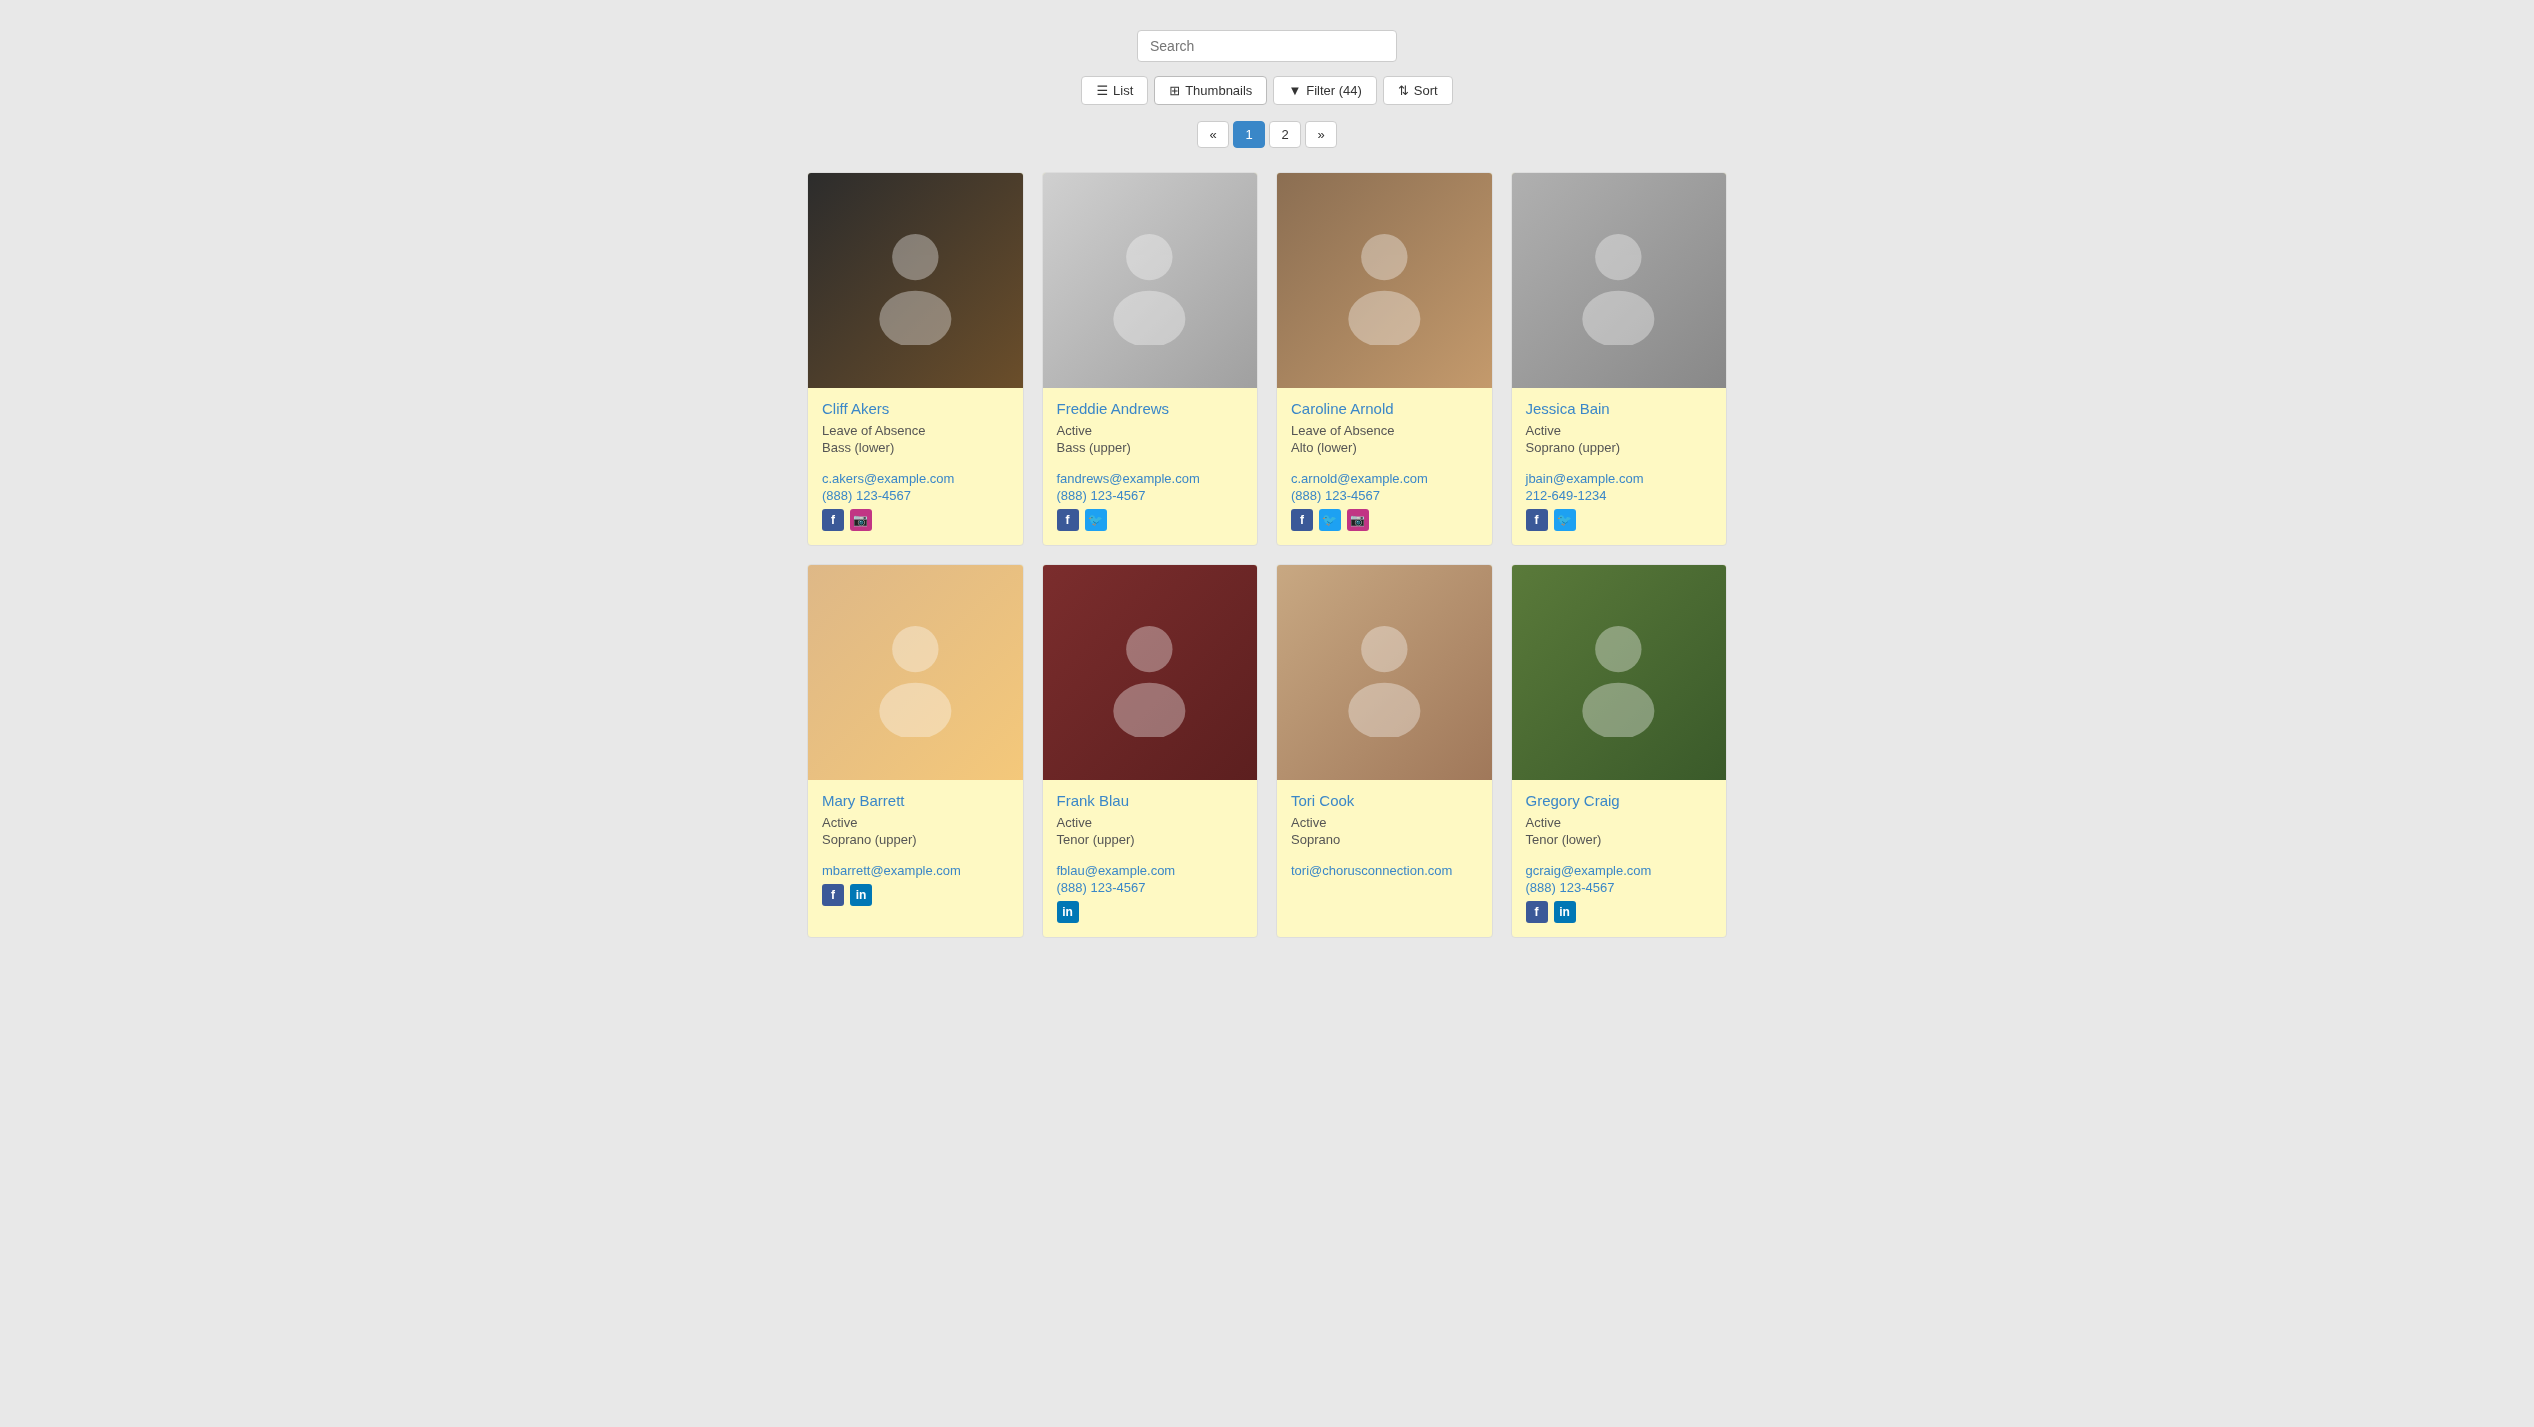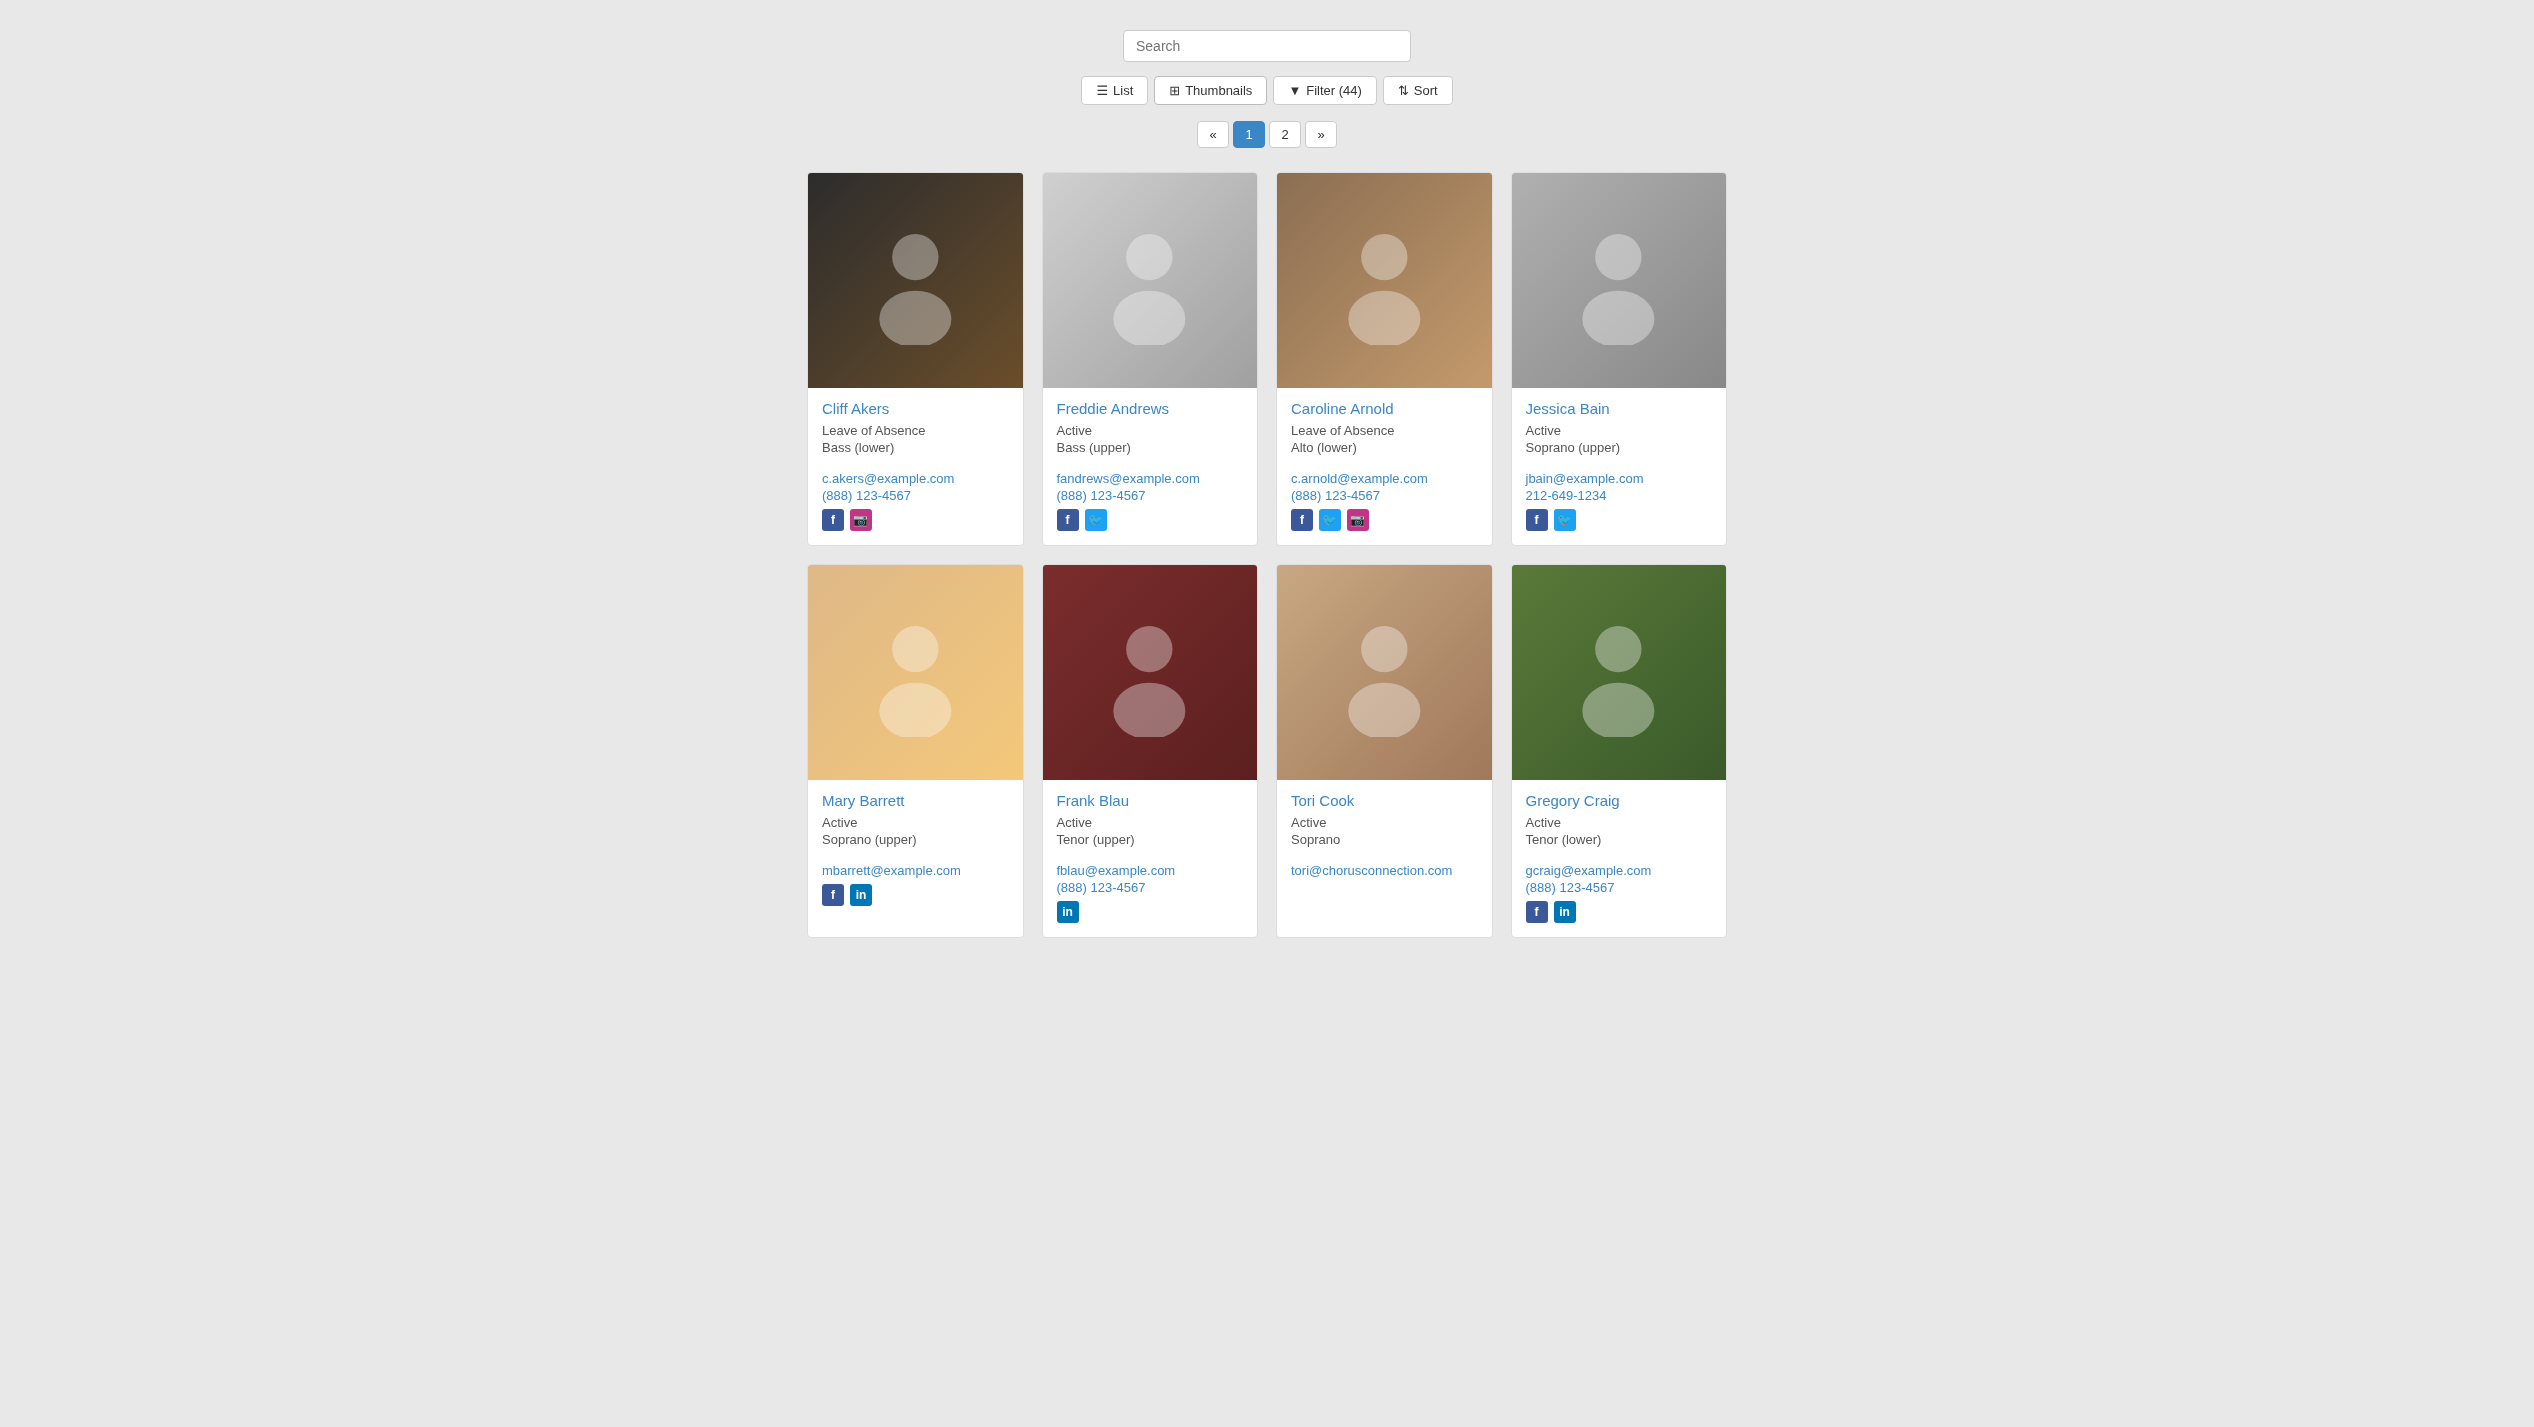--- a/index.html
+++ b/index.html
@@ -20,21 +20,21 @@
       font-weight: 600;
       color: #333;
       margin-bottom: 18px;
     }
     .search-bar {
       display: flex;
       justify-content: center;
       margin-bottom: 14px;
     }
     .search-input {
-      width: 288px;
+      width: 260px;
       padding: 7px 12px;
       border: 1px solid #ccc;
       border-radius: 4px;
       font-size: 14px;
       color: #999;
       outline: none;
       background: #fff;
     }
     .toolbar {
       display: flex;
@@ -84,21 +84,21 @@
       background: #3a87c8;
       color: #fff;
       border-color: #3a87c8;
     }
     .members-grid {
       display: grid;
       grid-template-columns: repeat(4, 1fr);
       gap: 18px;
     }
     .member-card {
-      background: #ffffff;
+      background: #fef9c3;
       border: 1px solid #ddd;
       border-radius: 4px;
       overflow: hidden;
     }
     .member-info {
       padding: 12px 14px 14px;
     }
     .member-name {
       font-size: 15px;
       font-weight: 500;

